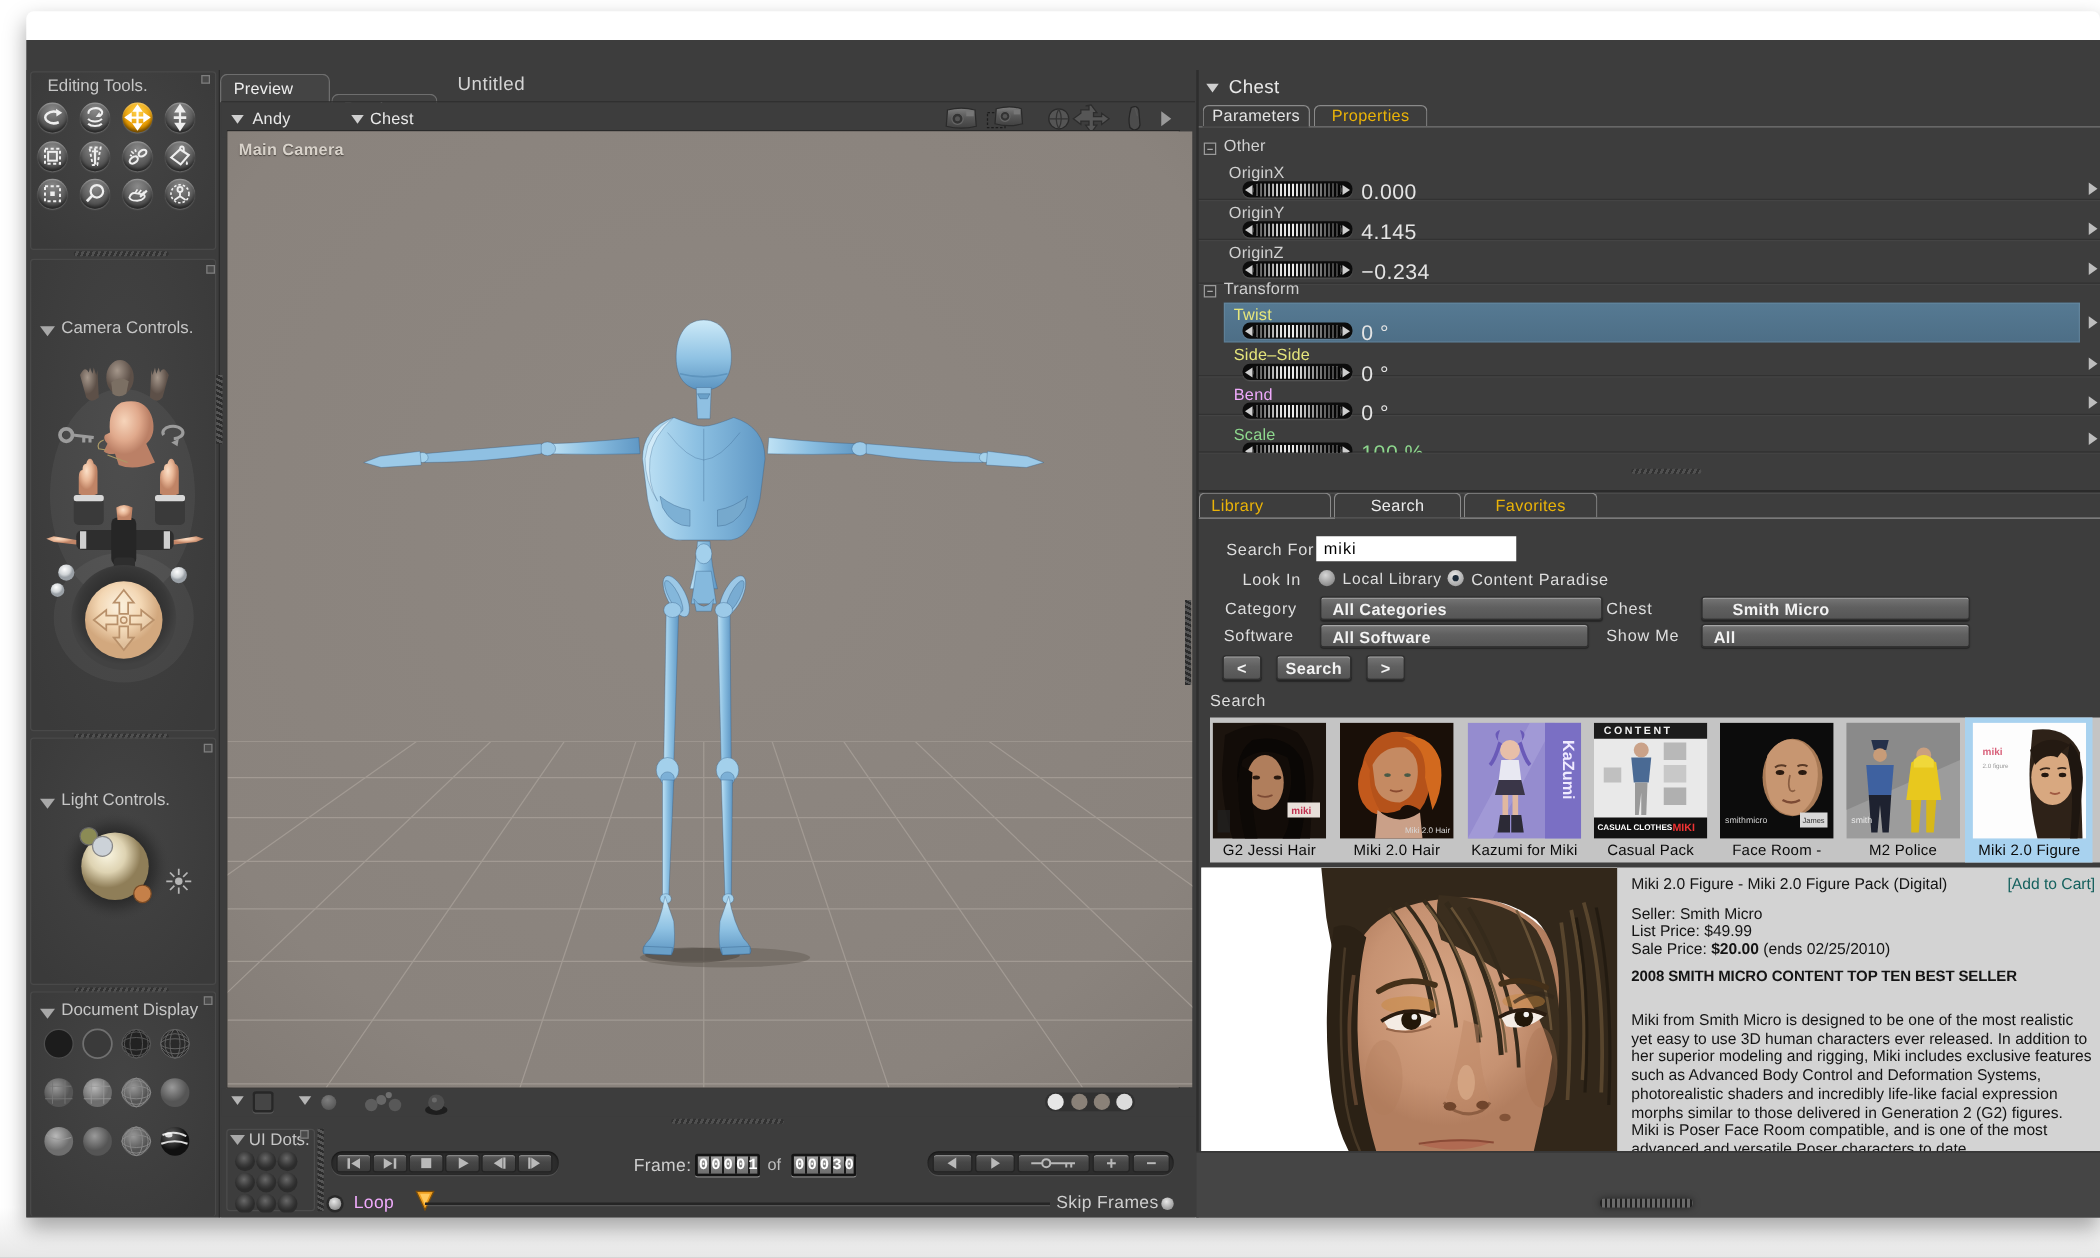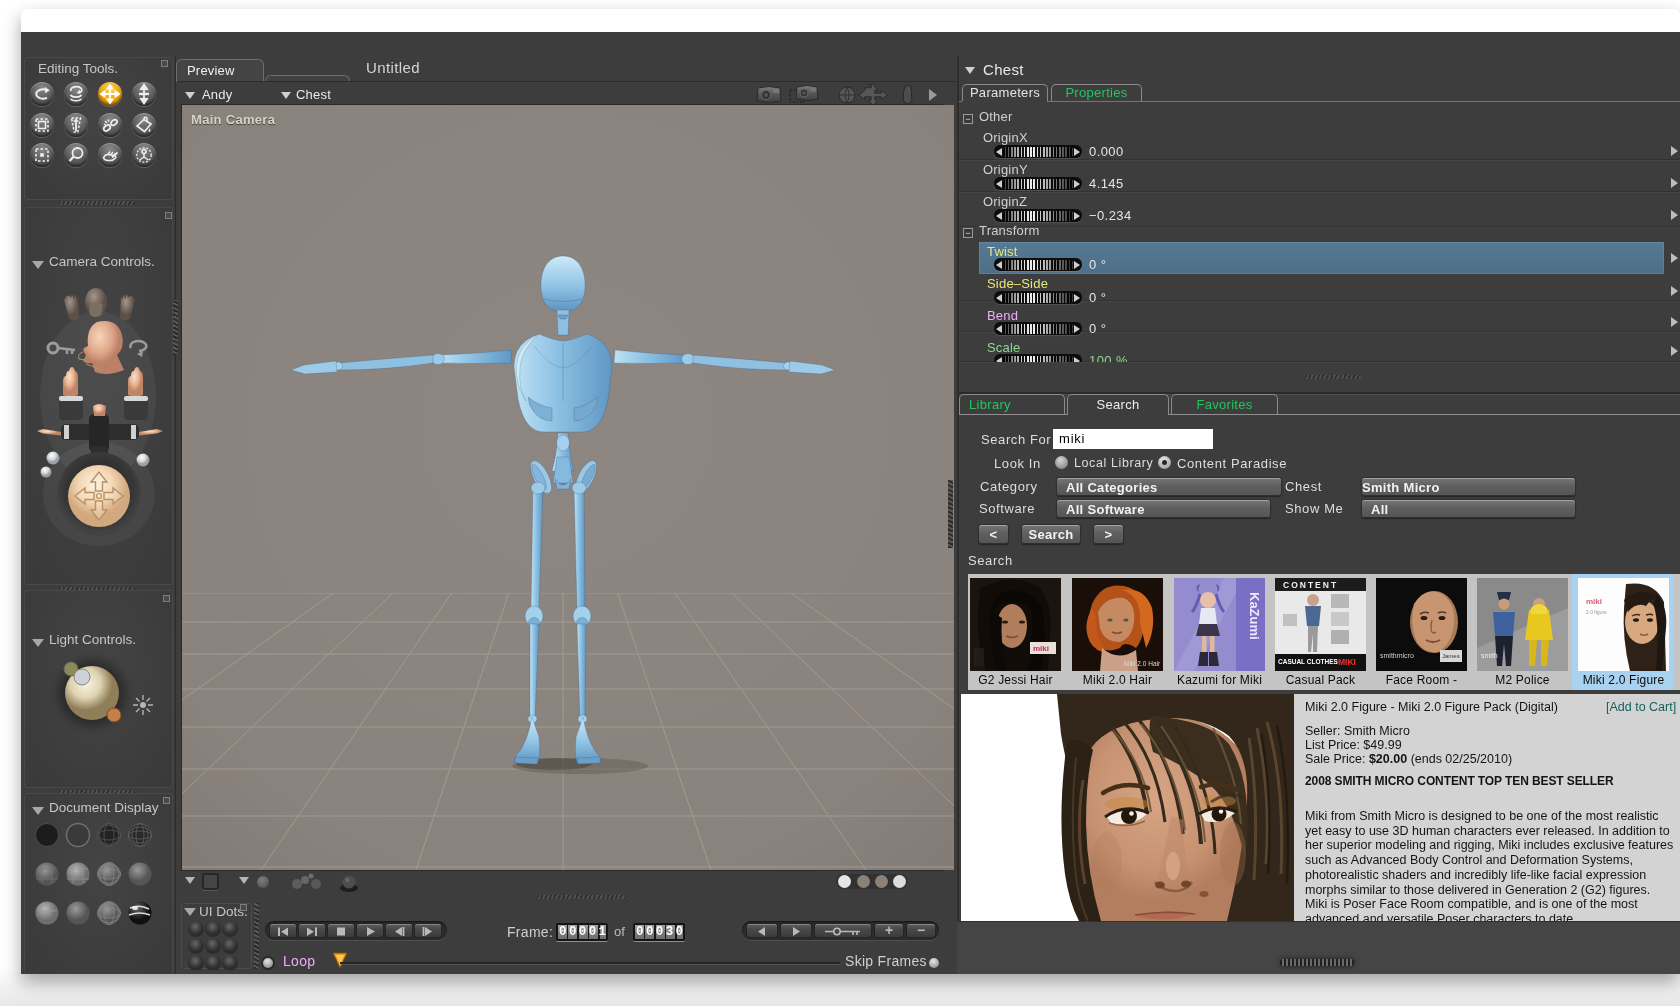--- a/index.html
+++ b/index.html
@@ -66,33 +66,33 @@
   repeating-linear-gradient(90deg,rgba(20,20,20,0) 0 9px,rgba(15,15,15,0.9) 9px 10.4px),
   linear-gradient(#a2a2a2,#7d7d7d 55%,#6e6e6e);
   border:2px solid #141414;border-radius:2px;color:#fff;
   font-family:"Liberation Mono",monospace;font-size:12.5px;font-weight:bold;
   letter-spacing:2.4px;text-align:center;line-height:15px;text-indent:1px;
   box-shadow:0 1px 0 rgba(230,230,230,0.5);}
 
 #right{position:absolute;left:936px;top:24px;width:723px;height:918px;background:#3d3d3d;
   border-left:2px solid #2e2e2e;}
 .ptab2{position:absolute;border:1px solid #8a8a8a;border-bottom:none;border-radius:5px 5px 0 0;
-  background:#3d3d3d;color:#22c55e;font-size:13px;text-align:center;letter-spacing:0.3px;}
+  background:#3d3d3d;color:#eab308;font-size:13px;text-align:center;letter-spacing:0.3px;}
 .pslider{position:absolute;width:88px;height:13px;border-radius:6px;background:#0c0c0c;
   box-shadow:0 1px 1px rgba(255,255,255,0.12);}
 .pslider .ticks{position:absolute;left:9px;top:1.5px;width:70px;height:10px;border-radius:4px;
   background:repeating-linear-gradient(90deg,#111 0 1.6px,#eee 1.6px 3.2px);}
 .pslider .shade{position:absolute;left:9px;top:1.5px;width:70px;height:10px;border-radius:4px;
   background:linear-gradient(90deg,rgba(0,0,0,0.75),rgba(0,0,0,0.05) 30%,rgba(0,0,0,0) 45%,rgba(0,0,0,0.55) 80%,rgba(0,0,0,0.8));}
 .pslider .la,.pslider .ra{position:absolute;top:3px;width:0;height:0;border-top:4px solid transparent;
   border-bottom:4px solid transparent;}
 .pslider .la{left:2px;border-right:6px solid #cfcfcf;}
 .pslider .ra{right:2px;border-left:6px solid #cfcfcf;}
 .plab{position:absolute;font-size:13px;color:#d0d0d0;letter-spacing:0.2px;}
-.pval{position:absolute;font-size:13px;color:#e4e4e4;letter-spacing:0.4px;}
+.pval{position:absolute;font-size:17px;color:#e4e4e4;letter-spacing:0.4px;}
 .rowline{position:absolute;left:0;width:723px;height:1px;background:rgba(0,0,0,0.18);
   box-shadow:0 1px 0 rgba(255,255,255,0.04);}
 .rarr{position:absolute;left:712px;width:0;height:0;border-top:5px solid transparent;
   border-bottom:5px solid transparent;border-left:7px solid #bdbdbd;}
 .gbox{position:absolute;width:10px;height:10px;border:1px solid #9a9a9a;background:#3a3a3a;
   color:#ddd;font-size:9px;line-height:8px;text-align:center;}
 
 .gbtn{position:absolute;border-radius:3px;border:1px solid #2f2f2f;
   background:linear-gradient(#767676,#606060 45%,#555);box-shadow:inset 0 1px 0 rgba(255,255,255,0.35),0 1px 1px rgba(0,0,0,0.4);
   color:#f2f2f2;font-weight:bold;font-size:13px;letter-spacing:0.3px;}
@@ -741,21 +741,21 @@
       <div class="abs" style="left:94px;top:373px;width:160px;height:20px;background:#fff;color:#000;font-size:13px;letter-spacing:0.8px;padding:2px 0 0 6px;">miki</div>
       <div class="flab" style="left:35px;top:400px;">Look In</div>
       <div class="abs" style="left:96px;top:400px;width:13px;height:13px;border-radius:50%;background:radial-gradient(circle at 42% 32%,#d6d6d6,#9a9a9a 60%,#707070);"></div>
       <div class="flab" style="left:115px;top:400px;font-size:12.5px;">Local Library</div>
       <div class="abs" style="left:199px;top:400px;width:13px;height:13px;border-radius:50%;background:radial-gradient(circle at 42% 32%,#e8e8e8,#b0b0b0 62%,#8a8a8a);"></div>
       <div class="abs" style="left:203px;top:404px;width:5px;height:5px;border-radius:50%;background:#1b2a38;"></div>
       <div class="flab" style="left:218px;top:400px;">Content Paradise</div>
       <div class="flab" style="left:21px;top:423px;">Category</div>
       <div class="gbtn" style="left:97px;top:421px;width:226px;height:19px;padding:2px 0 0 9px;">All Categories</div>
       <div class="flab" style="left:326px;top:423px;">Chest</div>
-      <div class="gbtn" style="left:402px;top:421px;width:215px;height:19px;padding:2px 0 0 0;">Smith Micro</div>
+      <div class="gbtn" style="left:402px;top:421px;width:215px;height:19px;padding:2px 0 0 24px;">Smith Micro</div>
       <div class="flab" style="left:20px;top:445px;">Software</div>
       <div class="gbtn" style="left:97px;top:443px;width:215px;height:19px;padding:2px 0 0 9px;">All Software</div>
       <div class="flab" style="left:326px;top:445px;">Show Me</div>
       <div class="gbtn" style="left:402px;top:443px;width:215px;height:19px;padding:2px 0 0 9px;">All</div>
       <div class="gbtn" style="left:19px;top:468px;width:31px;height:20px;text-align:center;line-height:19px;">&lt;</div>
       <div class="gbtn" style="left:62px;top:468px;width:60px;height:20px;text-align:center;line-height:19px;">Search</div>
       <div class="gbtn" style="left:134px;top:468px;width:31px;height:20px;text-align:center;line-height:19px;">&gt;</div>
       <div class="flab" style="left:9px;top:497px;">Search</div>
       <div id="thumbstrip">
         <div class="abs" style="left:604px;top:0px;width:102px;height:116px;background:#a8d2ef;"></div>

